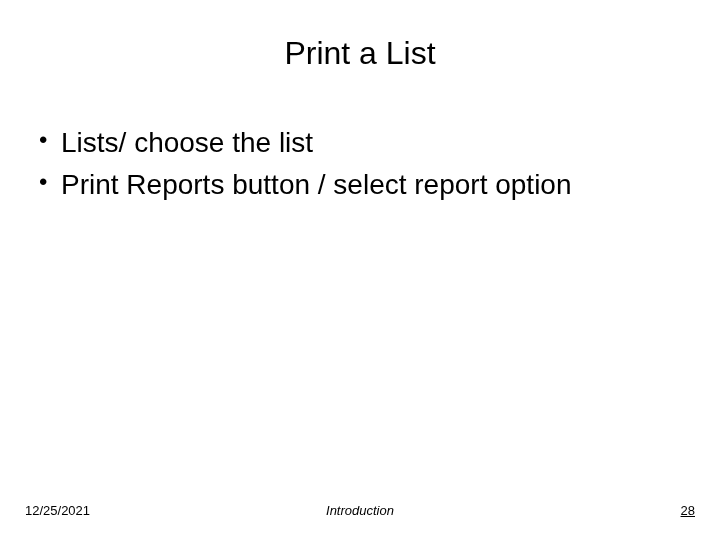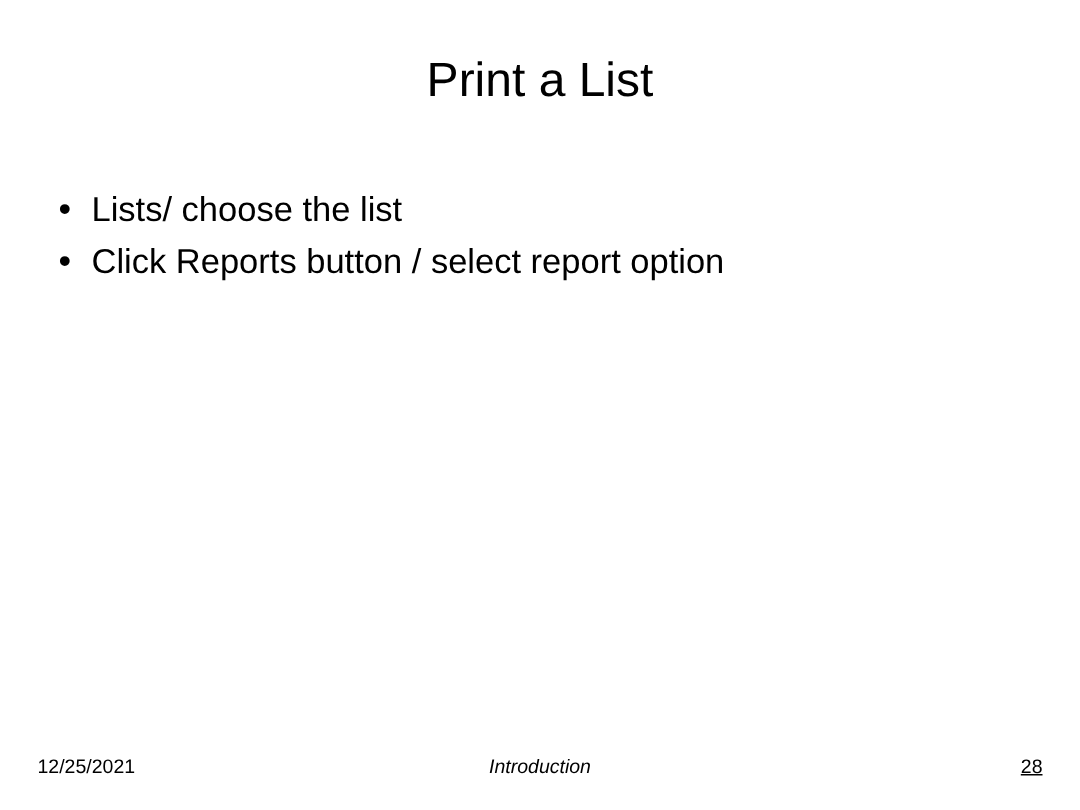--- a/index.html
+++ b/index.html
@@ -28,21 +28,21 @@
       margin-bottom: 50px;
       margin-top: 5px;
     }
     .content {
       padding-left: 8px;
     }
     .bullet-list {
       list-style: none;
     }
     .bullet-item {
-      font-size: 23px;
+      font-size: 28px;
       line-height: 1.5;
       position: relative;
       padding-left: 28px;
     }
     .bullet-item::before {
       content: "•";
       position: absolute;
       left: 6px;
       font-size: 24px;
     }
@@ -74,21 +74,21 @@
     }
   </style>
 </head>
 <body>
 
 <div class="slide">
   <h1 class="title">Print a List</h1>
   <div class="content">
     <ul class="bullet-list">
       <li class="bullet-item">Lists/ choose the list</li>
-      <li class="bullet-item">Click Reports button / select report option</li>
+      <li class="bullet-item">Print Reports button / select report option</li>
     </ul>
   </div>
   <div class="footer">
     <span class="footer-date">12/25/2021</span>
     <span class="footer-title">Introduction</span>
     <span class="footer-page">28</span>
   </div>
 </div>
 
 </body></html>

